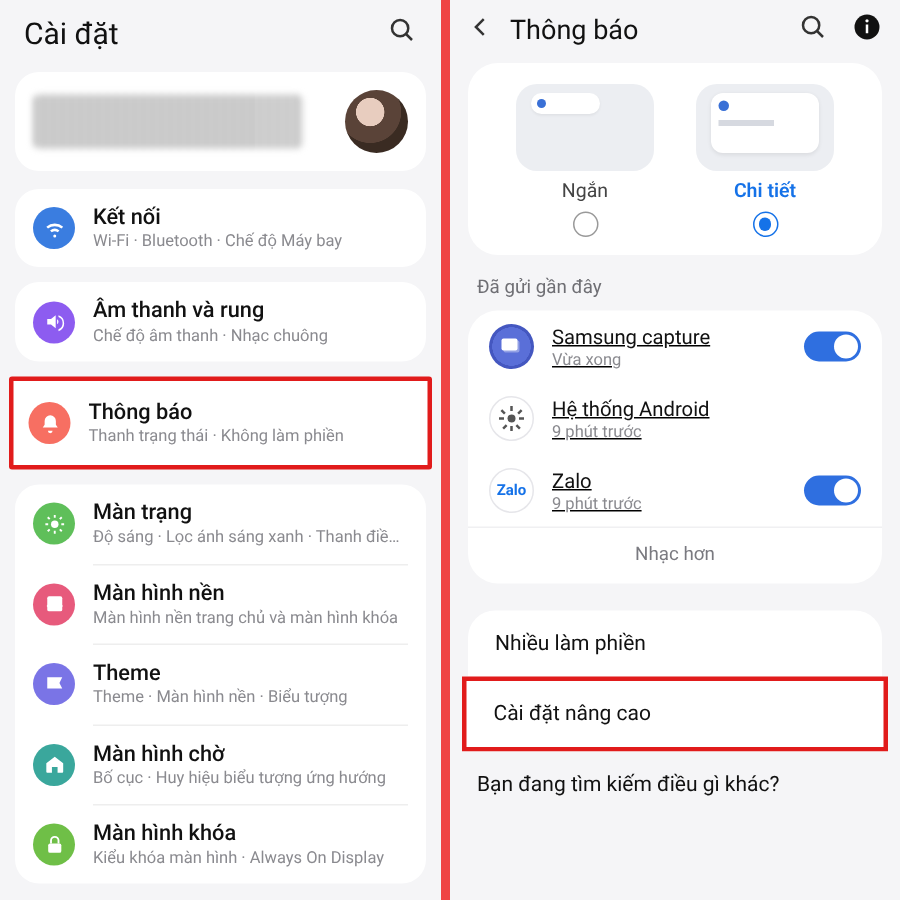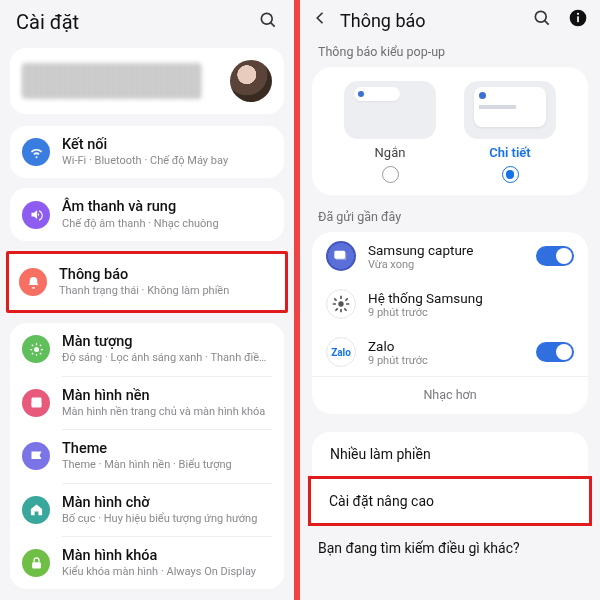--- a/index.html
+++ b/index.html
@@ -143,21 +143,21 @@
     background: #fff;
     border-radius: 20px;
     margin: 4px 12px 10px;
     overflow: hidden;
   }
   .app-row {
     display: flex; align-items: center; gap: 12px;
     padding: 9px 14px;
   }
   .app-ico { width: 30px; height: 30px; border-radius: 50%; flex-shrink:0; display:flex;align-items:center;justify-content:center; }
-  .app-txt { flex: 1; }
+  .app-txt { flex: 1; text-decoration: underline; }
   .app-txt .t { font-size: 13.5px; color: #111; }
   .app-txt .s { font-size: 11px; color: #8a8a8f; }
   .toggle {
     width: 38px; height: 20px; background: #2f6fe0; border-radius: 999px;
     position: relative; flex-shrink: 0;
   }
   .toggle::after { content:""; position:absolute; right:2px; top:2px; width:16px;height:16px;background:#fff;border-radius:50%; }
   .more-row { text-align:center; padding: 10px 0 12px; font-size: 12.5px; color:#7a7a80; border-top:1px solid #f0f0f2; }
   .plain-row {
     background: #fff;
@@ -253,21 +253,21 @@
                 <line x1="2" y1="12" x2="5" y2="12"></line>
                 <line x1="19" y1="12" x2="22" y2="12"></line>
                 <line x1="4.5" y1="4.5" x2="6.6" y2="6.6"></line>
                 <line x1="17.4" y1="17.4" x2="19.5" y2="19.5"></line>
                 <line x1="4.5" y1="19.5" x2="6.6" y2="17.4"></line>
                 <line x1="17.4" y1="6.6" x2="19.5" y2="4.5"></line>
               </g>
             </svg>
           </div>
           <div class="txt">
-            <div class="t">Màn tượng</div>
+            <div class="t">Màn trạng</div>
             <div class="s">Độ sáng · Lọc ánh sáng xanh · Thanh điều hướng</div>
           </div>
         </div>
         <div class="divider"></div>
         <div class="row">
           <div class="iconwrap ic-pink">
             <svg viewBox="0 0 24 24">
               <rect x="4" y="4" width="16" height="16" rx="2"></rect>
               <path d="M4 15l5-5 4 4 3-3 4 4" fill="none" stroke="#fff" stroke-width="2"></path>
             </svg>
@@ -334,21 +334,20 @@
     </div>
     <div style="margin-left:6px">
       <svg class="r-ico" viewBox="0 0 24 24">
           <circle cx="12" cy="12" r="10" fill="#111"></circle>
           <rect x="11" y="10" width="2" height="7" fill="#fff"></rect>
           <circle cx="12" cy="7" r="1.3" fill="#fff"></circle>
         </svg>
     </div>
   </div>
 
-  <div class="section-label">Thông báo kiểu pop-up</div>
 
   <div class="popup-style-card">
     <div class="popup-previews">
       <div class="preview">
         <div class="phone">
             <div class="cam"></div>
             <div class="chip"></div>
           </div>
         <div class="plabel">Ngắn</div>
         <div class="radio"></div>
@@ -384,21 +383,21 @@
         <div class="app-ico ai-android">
           <svg class="gear" viewBox="0 0 24 24">
             <circle cx="12" cy="12" r="3.2" fill="#555"></circle>
             <g fill="#555">
               <path d="M11 2h2v4h-2zM11 18h2v4h-2zM2 11h4v2H2zM18 11h4v2h-4z"></path>
               <path d="M4.6 4.6l2.8 2.8-1.4 1.4L3.2 6zM16.6 16.6l2.8 2.8-1.4 1.4-2.8-2.8zM19.4 4.6L16.6 7.4l1.4 1.4L20.8 6zM7.4 16.6L4.6 19.4 6 20.8l2.8-2.8z"></path>
             </g>
           </svg>
         </div>
         <div class="app-txt">
-          <div class="t">Hệ thống Samsung</div>
+          <div class="t">Hệ thống Android</div>
           <div class="s">9 phút trước</div>
         </div>
       </div>
       <div class="app-row">
         <div class="app-ico ai-zalo">Zalo</div>
         <div class="app-txt">
           <div class="t">Zalo</div>
           <div class="s">9 phút trước</div>
         </div>
         <div class="toggle"></div>

